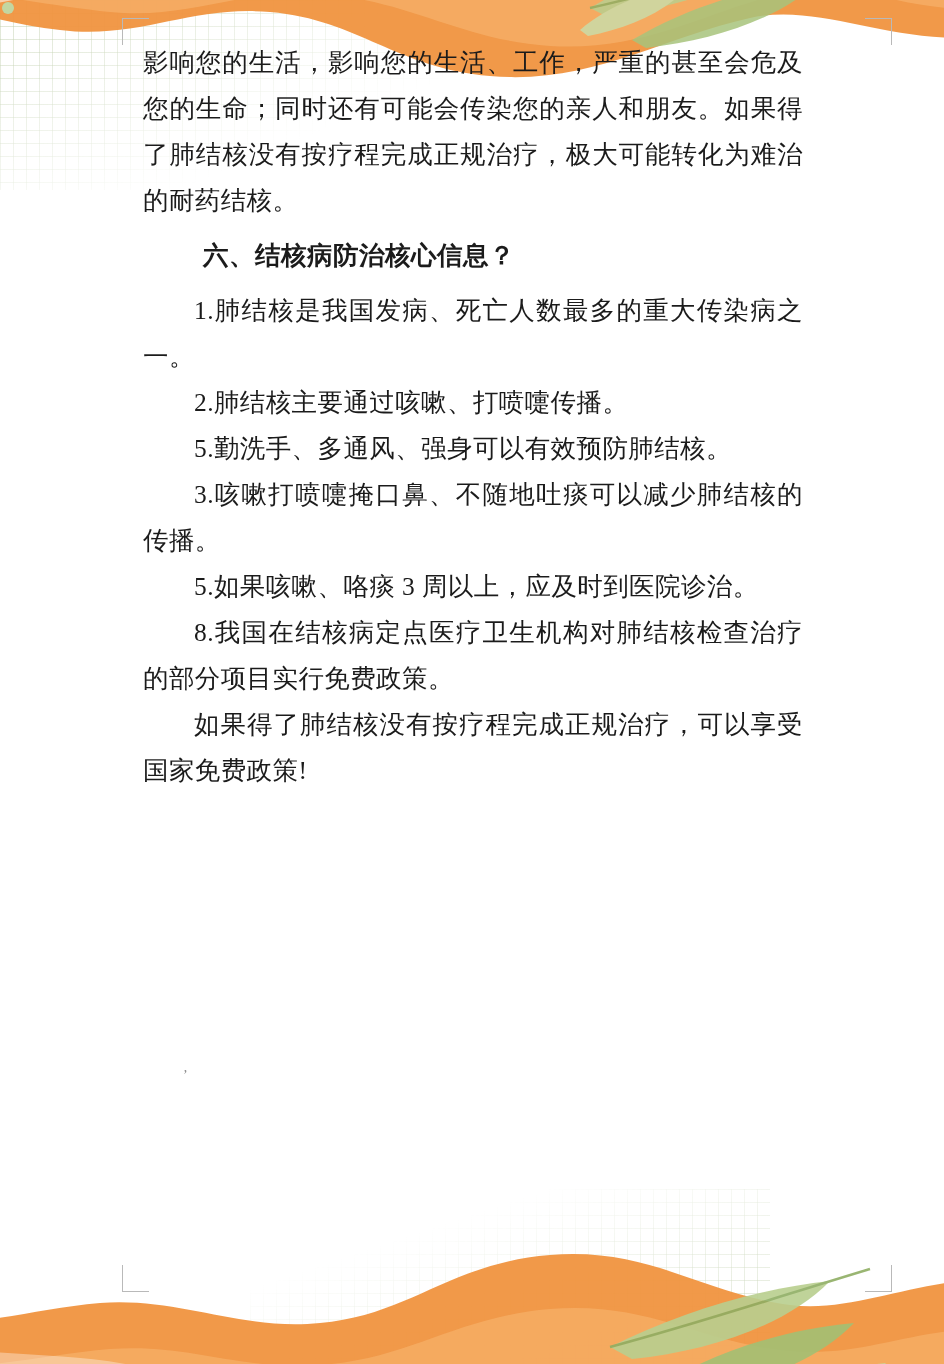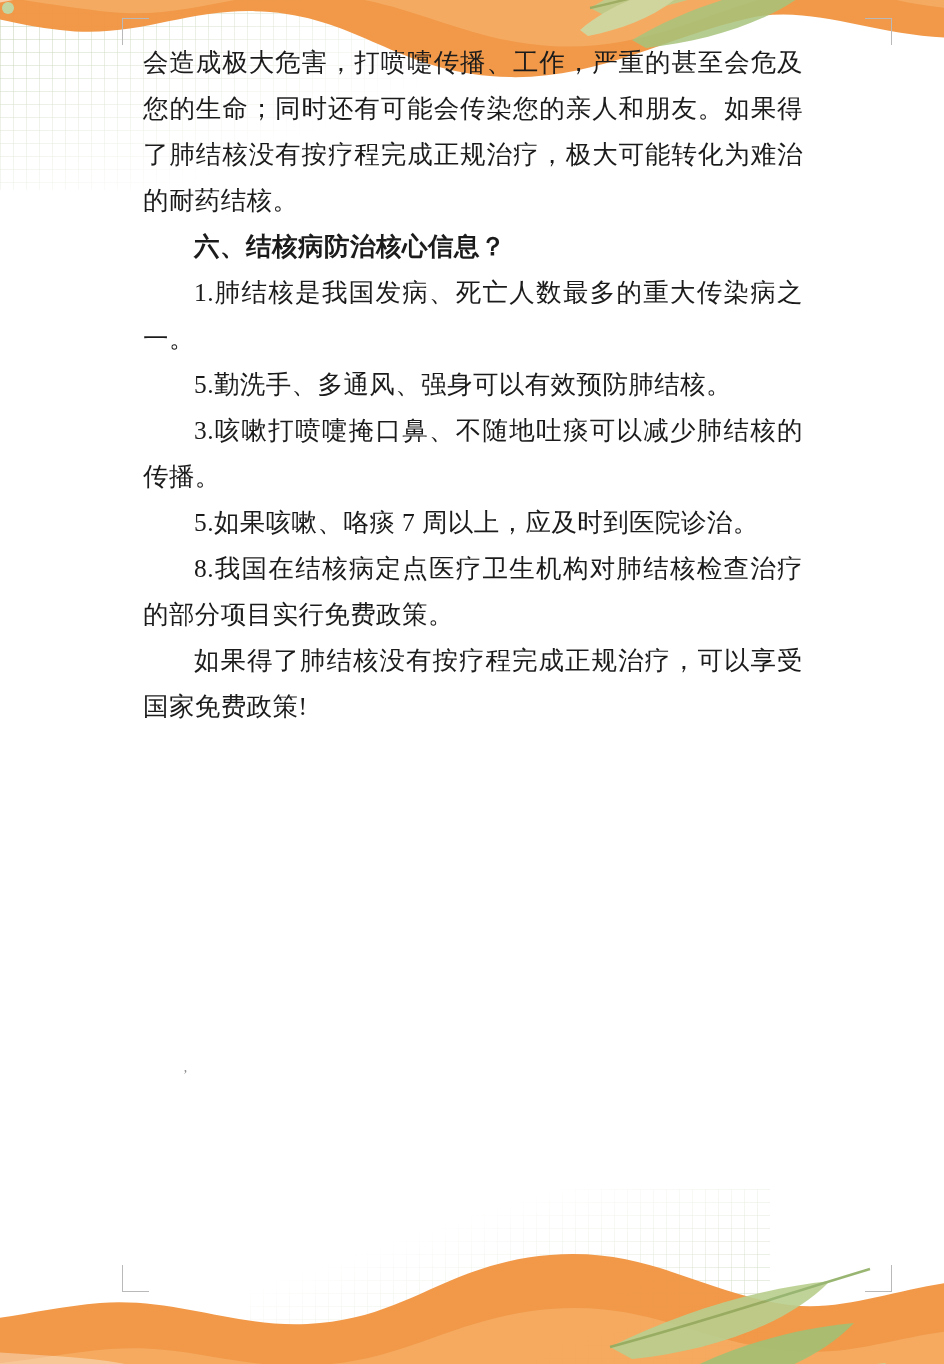--- a/index.html
+++ b/index.html
@@ -96,21 +96,21 @@
   .para {
     margin: 0;
     text-align: justify;
     text-justify: inter-ideograph;
   }
   .para.indent {
     text-indent: 2em;
     font-family: Liberation Serif, serif;
   }
   .heading {
-    margin: 0;
+    margin: 9px;
     font-weight: bold;
     text-indent: 2em;
     font-size: 25.5px;
     line-height: 46px;
     letter-spacing: 0.5px;
   }
 
   .stray-mark {
     position: absolute;
     left: 183px;
@@ -182,32 +182,33 @@
     </g>
   </svg>
 
   <div class="corner-mark corner-tl"></div>
   <div class="corner-mark corner-tr"></div>
   <div class="corner-mark corner-bl"></div>
   <div class="corner-mark corner-br"></div>
 
   <div class="doc-body">
 
-    <p class="para">会造成极大危害，打喷嚏传播、工作，严重的甚至会危及您的生命；同时还有可能会传染您的亲人和朋友。如果得了肺结核没有按疗程完成正规治疗，极大可能转化为难治的耐药结核。</p>
+    <p class="para">影响您的生活，影响您的生活、工作，严重的甚至会危及您的生命；同时还有可能会传染您的亲人和朋友。如果得了肺结核没有按疗程完成正规治疗，极大可能转化为难治的耐药结核。</p>
 
     <p class="heading">六、结核病防治核心信息？</p>
 
     <p class="para indent">1.肺结核是我国发病、死亡人数最多的重大传染病之一。</p>
 
+    <p class="para indent">2.肺结核主要通过咳嗽、打喷嚏传播。</p>
 
     <p class="para indent">5.勤洗手、多通风、强身可以有效预防肺结核。</p>
 
     <p class="para indent">3.咳嗽打喷嚏掩口鼻、不随地吐痰可以减少肺结核的传播。</p>
 
-    <p class="para indent">5.如果咳嗽、咯痰 7 周以上，应及时到医院诊治。</p>
+    <p class="para indent">5.如果咳嗽、咯痰 3 周以上，应及时到医院诊治。</p>
 
     <p class="para indent">8.我国在结核病定点医疗卫生机构对肺结核检查治疗的部分项目实行免费政策。</p>
 
     <p class="para indent">如果得了肺结核没有按疗程完成正规治疗，可以享受国家免费政策!</p>
 
   </div>
 
   <div class="stray-mark">’</div>
 
 </div>

